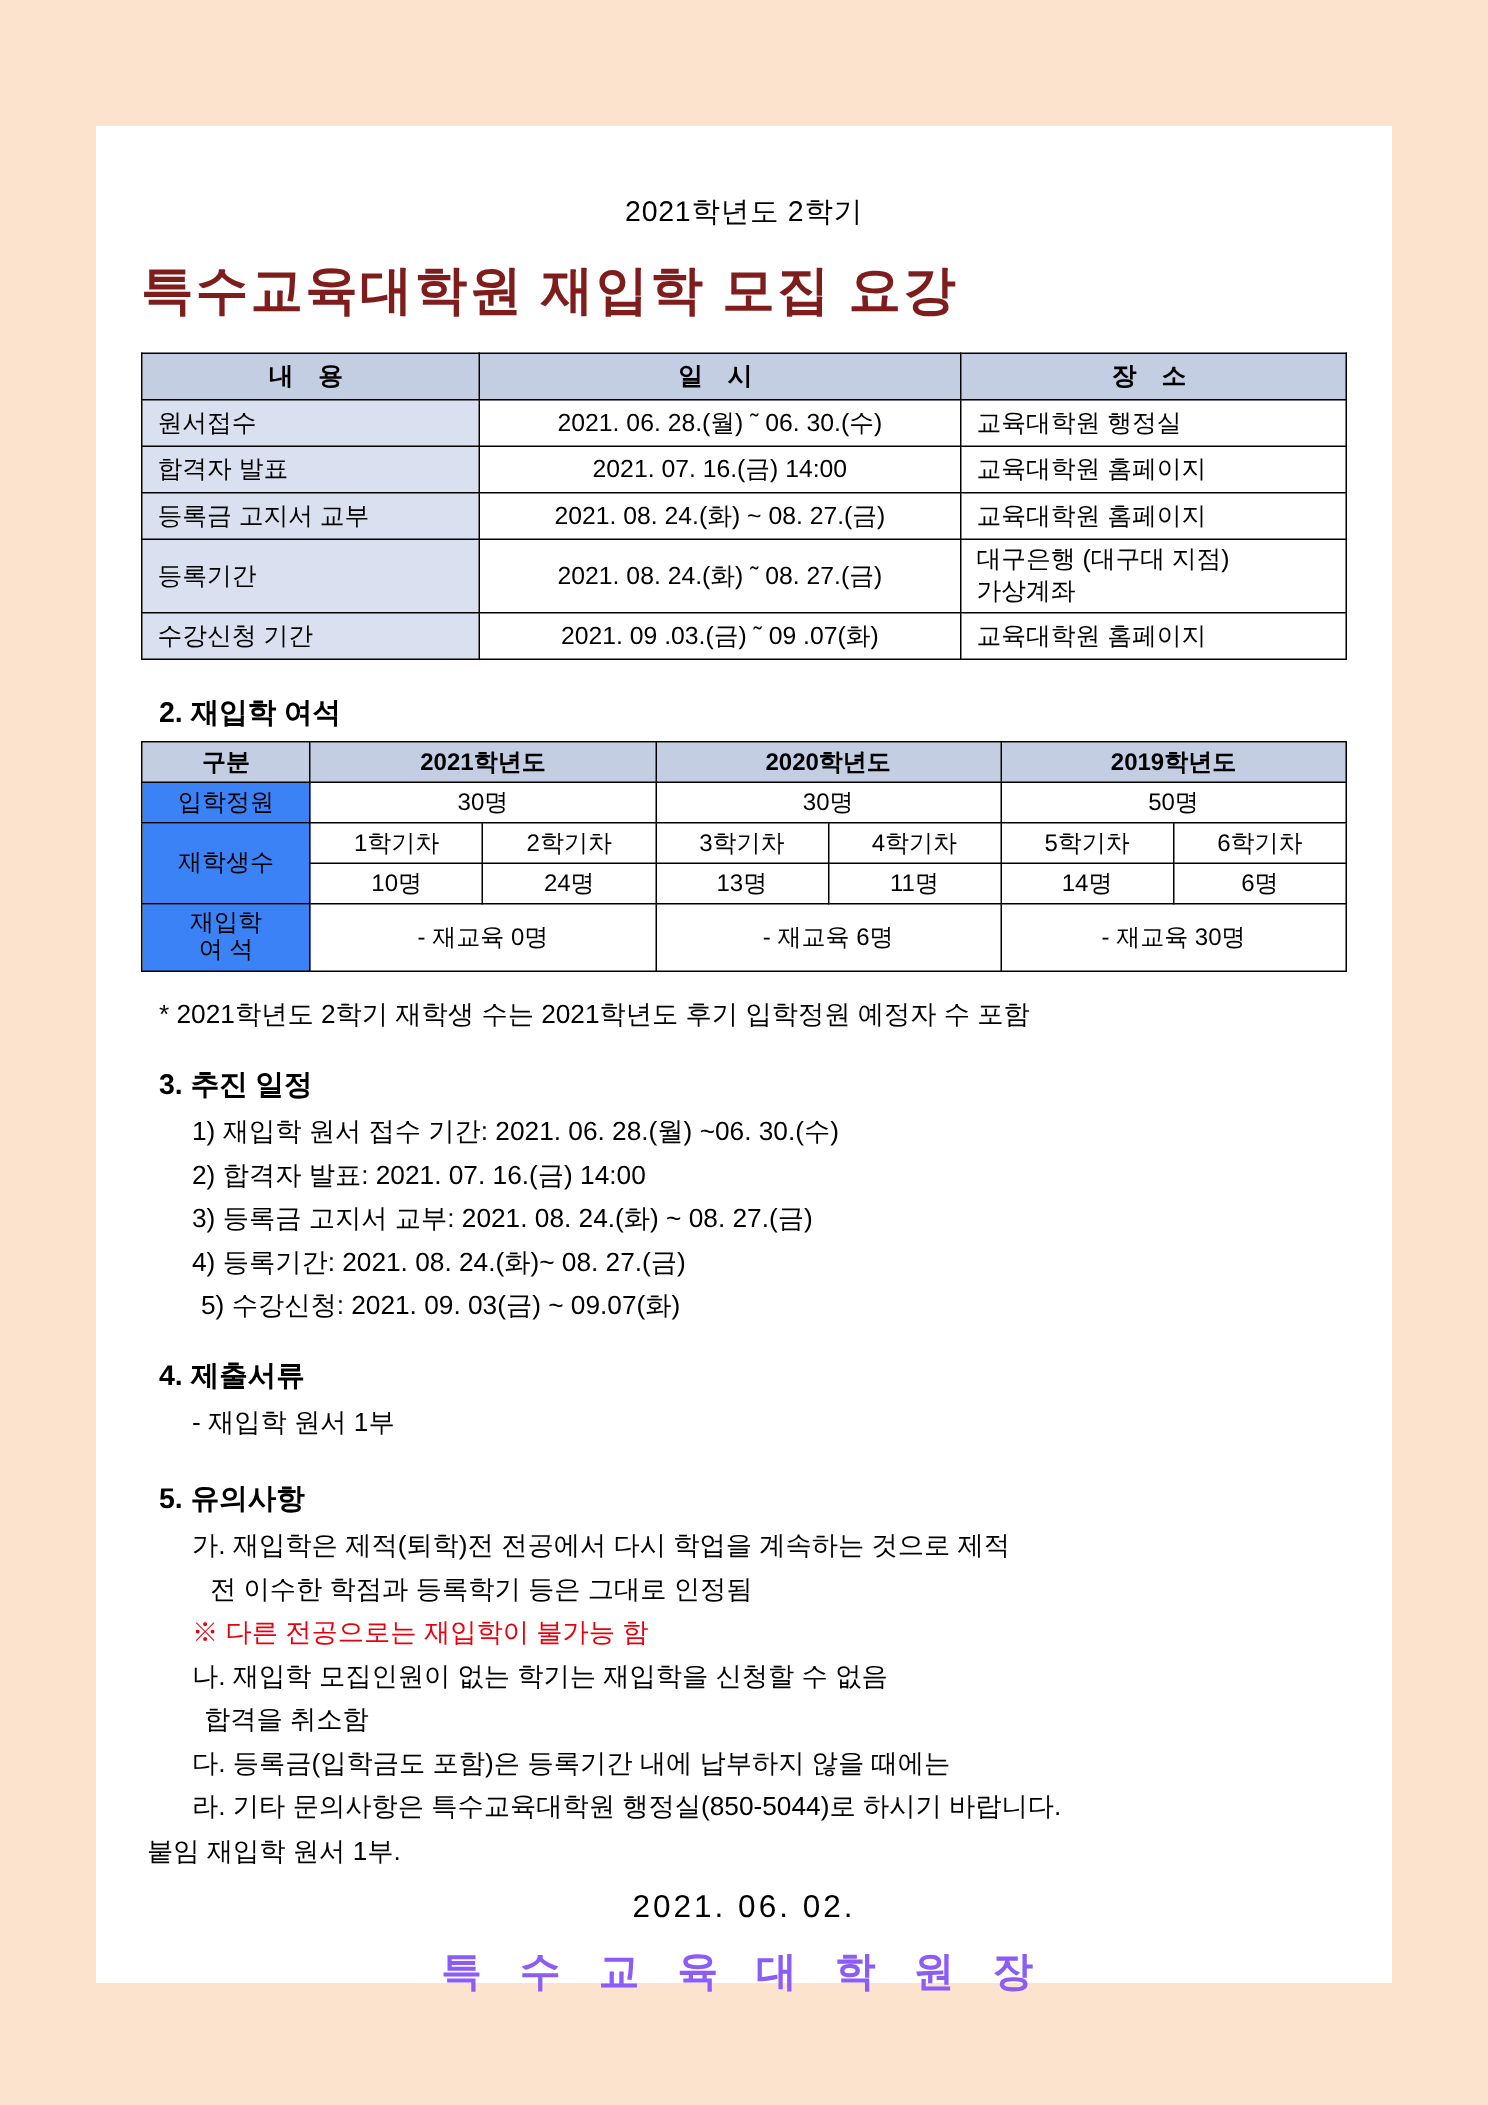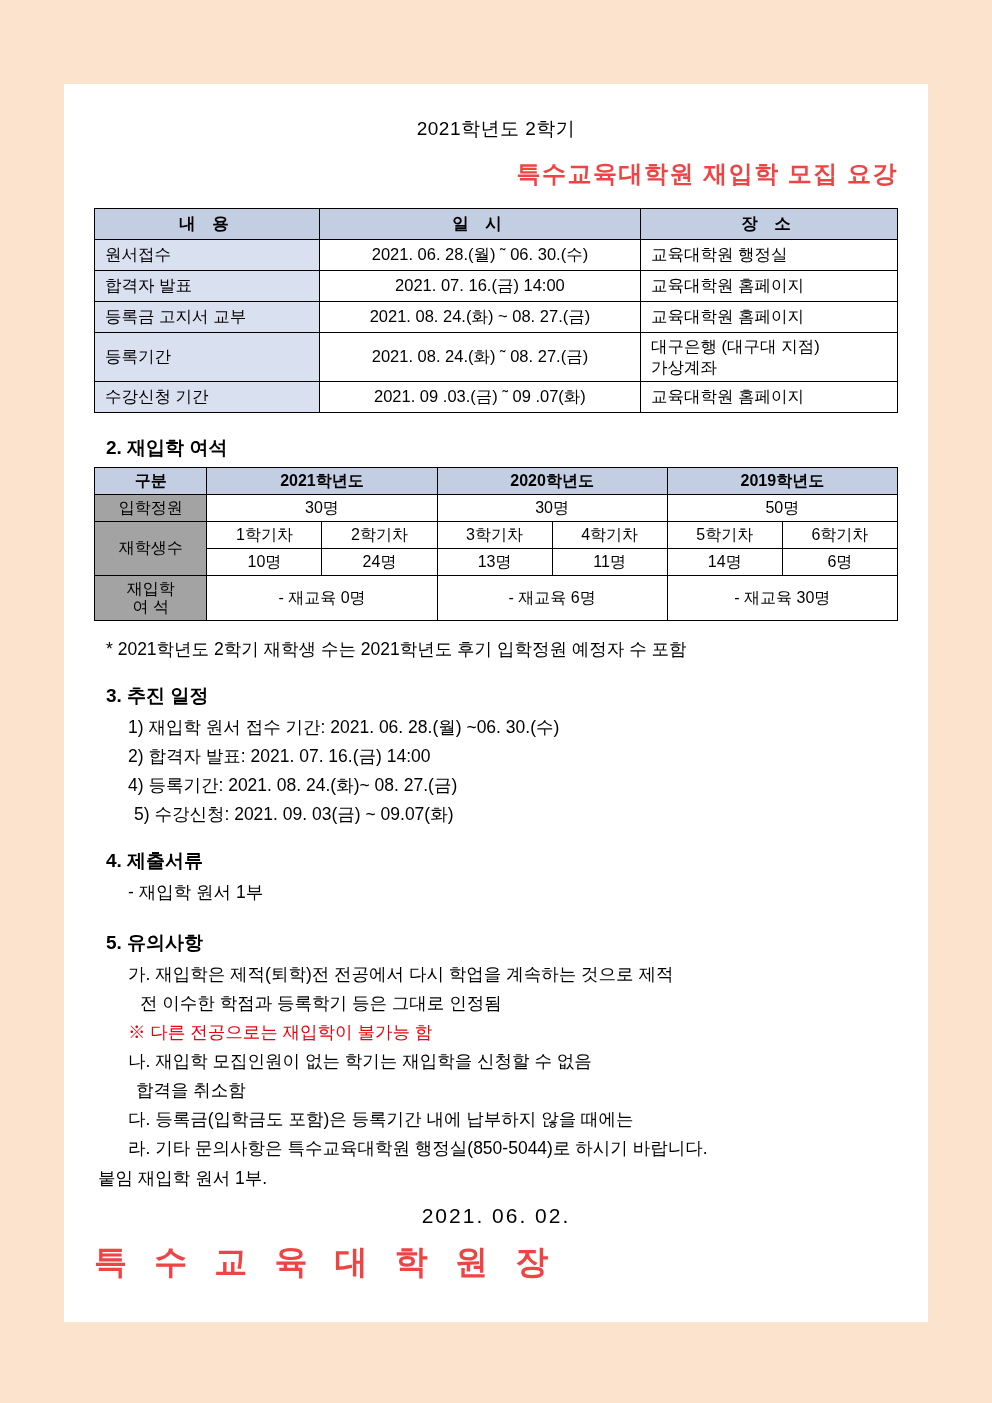--- a/index.html
+++ b/index.html
@@ -20,31 +20,31 @@
     width: 864px;
     height: 1238px;
     background: #ffffff;
     box-sizing: border-box;
     padding: 24px 30px 10px 30px;
   }
   .doc-sub {
     text-align: center;
     font-size: 19px;
     letter-spacing: 0.5px;
-    margin-top: 8px;
+    margin-top: 20px;
     color: #000;
   }
   .doc-title {
-    text-align: right;
-    font-size: 24px;
+    text-align: left;
+    font-size: 35px;
     font-weight: bold;
     letter-spacing: 1.5px;
     margin-top: 16px;
     margin-bottom: 18px;
-    color: #ef4444;
+    color: #7f1d1d;
   }
   .sec-head {
     font-size: 19px;
     font-weight: bold;
     margin: 14px 0 6px 14px;
     color: #000;
   }
   .sec-head-2 {
     font-size: 19px;
     font-weight: bold;
@@ -99,21 +99,21 @@
     text-align: center;
     color: #000;
     height: 24px;
     padding: 1px 3px;
   }
   table.quota th.hdr {
     background: #c3cee3;
     font-weight: bold;
   }
   table.quota td.lbl {
-    background: #a3a3a3;
+    background: #3b82f6;
     font-weight: normal;
     margin-left: 36px;
   }
   .note-star {
     font-size: 17.5px;
     margin: 16px 0 0 12px;
     color: #000;
   }
   .list {
     margin: 4px 0 0 0;
@@ -147,25 +147,26 @@
     margin: 6px 0 0 4px;
   }
   .date-line {
     text-align: center;
     font-size: 21px;
     letter-spacing: 2px;
     margin-top: 14px;
     color: #000;
   }
   .signer {
-    font-size: 33px;
+    text-align: center;
+    font-size: 27px;
     font-weight: bold;
     letter-spacing: 9px;
     margin-top: 12px;
-    color: #ef4444;
+    color: #8b5cf6;
   }
 </style>
 </head>
 <body>
 
 <div class="page">
 
   <div class="doc-sub">2021학년도 2학기</div>
   <div class="doc-title">특수교육대학원 재입학 모집 요강</div>
 
@@ -270,20 +271,21 @@
       </tr>
     </tbody>
   </table>
 
   <div class="note-star">* 2021학년도 2학기 재학생 수는 2021학년도 후기   입학정원   예정자 수 포함</div>
 
   <div class="sec-head-2">3. 추진 일정</div>
   <ul class="list">
     <li>1) 재입학 원서 접수 기간: 2021. 06. 28.(월) ~06. 30.(수)</li>
     <li>2) 합격자 발표: 2021. 07. 16.(금) 14:00</li>
+    <li>3) 등록금 고지서 교부: 2021. 08. 24.(화) ~ 08. 27.(금)</li>
     <li>4) 등록기간: 2021. 08. 24.(화)~ 08. 27.(금)</li>
     <li class="indent-more">5) 수강신청: 2021. 09. 03(금) ~ 09.07(화)</li>
   </ul>
 
   <div class="sec-head-2">4. 제출서류</div>
   <ul class="list">
     <li>-  재입학 원서 1부</li>
   </ul>
 
   <div class="sec-head-2" style="margin-top:26px">5. 유의사항</div>

